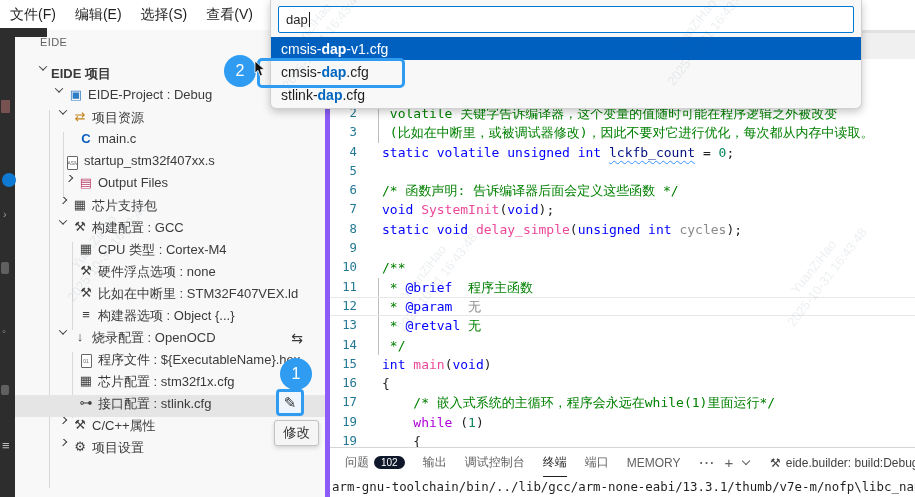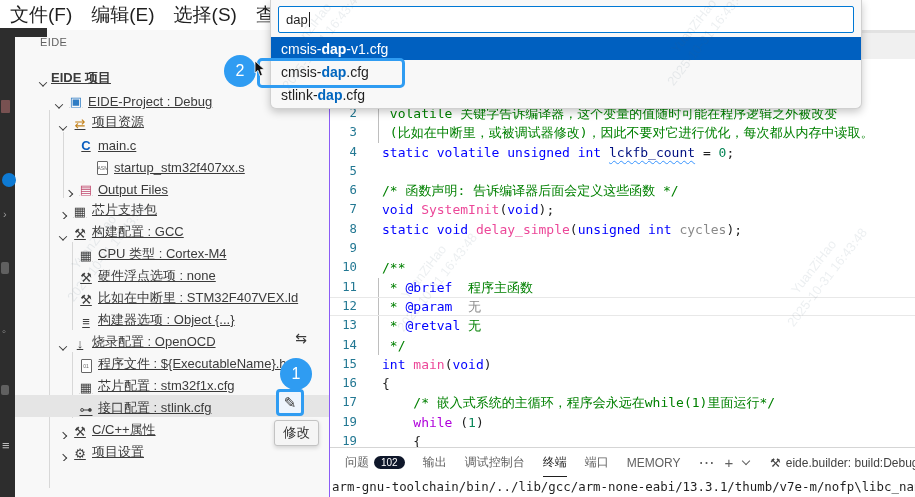--- a/index.html
+++ b/index.html
@@ -3,42 +3,42 @@
 <meta charset="utf-8">
 <style>
   * { margin:0; padding:0; box-sizing:border-box; }
   html,body { width:915px; height:497px; overflow:hidden; background:#fff;
     font-family:"Liberation Sans", sans-serif; }
   .root { position:relative; width:915px; height:497px; overflow:hidden; background:#fff; }
 
   
   .menu-bar { position:absolute; left:0; top:0; width:915px; height:30px; background:#ffffff;
     display:flex; align-items:center; padding-left:10px; gap:19px; z-index:5; }
-  .menu-item { font-size:19px; color:#1f1f1f; white-space:nowrap; }
+  .menu-item { font-size:14px; color:#1f1f1f; white-space:nowrap; }
   .dark-notch { position:absolute; left:0; top:28px; width:47px; height:9px; background:#2d2d2d; z-index:6; }
 
   
   .tr1 { position:absolute; left:862px; top:0; width:53px; height:33px; background:#e2e2e2; z-index:4; }
   .tr2 { position:absolute; left:862px; top:33px; width:53px; height:26px; background:#f0f0f0; z-index:4; }
 
   
   .activity-bar { position:absolute; left:0; top:30px; width:15px; height:467px; background:#2d2d2d; z-index:6; }
   .frag { position:absolute; color:#9a9a9a; font-size:11px; }
   .frag-rect { position:absolute; background:#8a8a8a; opacity:.55; border-radius:2px; }
   .frag-badge { position:absolute; left:2px; top:143px; width:14px; height:14px; border-radius:50%;
     background:#0e7ad3; }
   .frag-red { position:absolute; left:1px; top:70px; width:9px; height:13px; background:#8b5a5a; opacity:.8; border-radius:1px; }
 
   
   .sidebar { position:absolute; left:15px; top:30px; width:315px; height:467px; background:#f8f8f8;
-    border-right:1px solid #8b5cf6; z-index:5; }
+    border-right:5px solid #8b5cf6; z-index:5; }
   .sidebar-title { position:absolute; left:25px; top:6px; font-size:11px; color:#616161; letter-spacing:.4px; }
   .tree { position:absolute; left:0; top:35px; right:0; }
-  .tree-row { position:relative; height:22px; display:flex; align-items:flex-end; font-size:13px;
-    color:#3b3b3b; white-space:nowrap; overflow:hidden;text-decoration:underline; }
+  .tree-row { position:relative; height:22px; display:flex; align-items:flex-start; font-size:13px;
+    color:#3b3b3b; white-space:nowrap; overflow:hidden; }
   .tree-row.hl { background:#e5e5e5; }
   .tree-row.bold .tlabel { font-weight:700; }
   .chev { width:16px; min-width:16px; display:flex; align-items:center; justify-content:center; }
   .chev i { display:block; width:6px; height:6px; border-right:1.4px solid #3b3b3b; border-bottom:1.4px solid #3b3b3b; }
   .chev.open i { transform:rotate(45deg) translate(-1px,-1px); }
   .chev.closed i { transform:rotate(-45deg); }
   .ticon { width:18px; min-width:18px; text-align:center; font-size:13px; margin-right:3px; }
   .ticon.letter { font-weight:700; font-size:13px; }
   .fi { display:inline-block; width:11px; height:14px; border:1px solid #666; border-radius:1px;
     font-size:5px; color:#666; text-align:center; line-height:13px; background:#fff;
@@ -164,21 +164,21 @@
             <i></i>
           </span>
           <span class="ticon" style="color: rgb(196, 131, 29);">⇄</span>
           <span class="tlabel">项目资源</span>
         </div>
         <div class="tree-row" style="padding-left: 46px;">
           <span class="chev"></span>
           <span class="ticon letter" style="color: rgb(10, 93, 190);">C</span>
           <span class="tlabel">main.c</span>
         </div>
-        <div class="tree-row" style="padding-left: 62px;">
+        <div class="tree-row" style="padding-left: 32px;">
           <span class="chev"></span>
           <span class="ticon"><span class="fi">ASM</span></span>
           <span class="tlabel">startup_stm32f407xx.s</span>
         </div>
         <div class="tree-row" style="padding-left: 46px;">
           <span class="chev closed">
             <i></i>
           </span>
           <span class="ticon" style="color: rgb(192, 71, 108);">▤</span>
           <span class="tlabel">Output Files</span>

